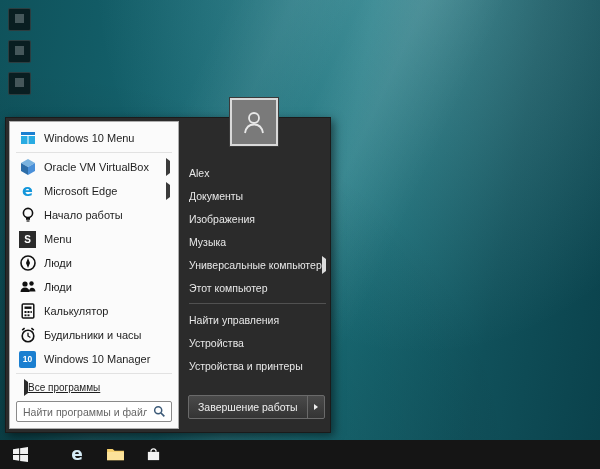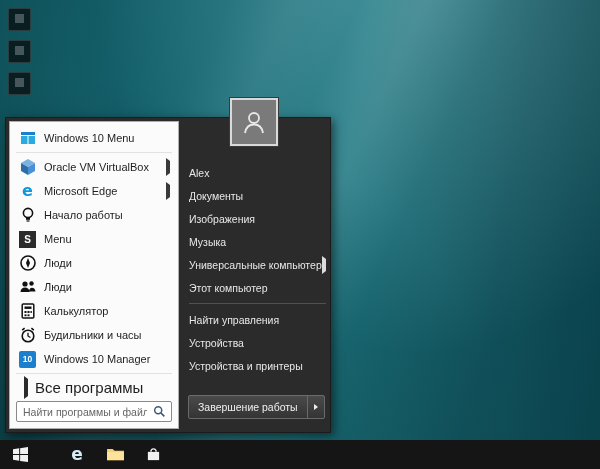--- a/index.html
+++ b/index.html
@@ -23,21 +23,21 @@
     background:#2b2b2b;border:1px solid #1b1b1b;box-shadow:3px 3px 9px rgba(0,0,0,.5);
     display:flex;padding:3px;box-sizing:border-box;}
   .menu-left{width:170px;flex:none;background:#fbfbfb;border:1px solid #adadad;box-sizing:border-box;
     display:flex;flex-direction:column;padding:4px 4px 22px;}
   .menu-item{height:24px;flex:none;display:flex;align-items:center;gap:7px;padding:0 4px;
     font-size:11px;color:#1e1e1e;white-space:nowrap;cursor:default;}
   .menu-item .ico{width:19px;height:19px;flex:none;display:flex;align-items:center;justify-content:center;}
   .tri-r{width:0;height:0;border-top:3.5px solid transparent;border-bottom:3.5px solid transparent;border-left:4.5px solid currentColor;}
   .menu-item .arr{margin-left:auto;color:#3a3a3a;}
   .left-sep{height:1px;background:#e2e2e2;margin:2px 2px;flex:none;}
-  .all-programs{height:22px;flex:none;display:flex;align-items:center;gap:7px;font-size:15px;color:#1e1e1e;padding:0 6px;white-space:nowrap;}
+  .all-programs{height:22px;flex:none;display:flex;align-items:center;font-size:10px;color:#1e1e1e;padding:0 6px;white-space:nowrap;text-decoration:underline;}
   .all-programs .arr{color:#2a2a2a;}
   .search-row{margin-top:auto;position:relative;padding:3px 2px 0;flex:none;}
   .search-input{width:100%;height:21px;box-sizing:border-box;border:1px solid #8a8a8a;border-radius:2px;
     padding:0 24px 0 6px;font-size:10.5px;font-family:inherit;color:#333;background:#fff;}
   .search-input::placeholder{color:#666;}
   .search-ico{position:absolute;right:8px;top:7px;line-height:0;}
 
   .menu-right{flex:1;display:flex;flex-direction:column;padding:40px 0 8px;position:relative;color:#e8e8e8;}
   .right-item{height:23px;flex:none;display:flex;align-items:center;font-size:10.5px;padding:0 10px;white-space:nowrap;}
   .right-item .arr{margin-left:auto;color:#dcdcdc;}

